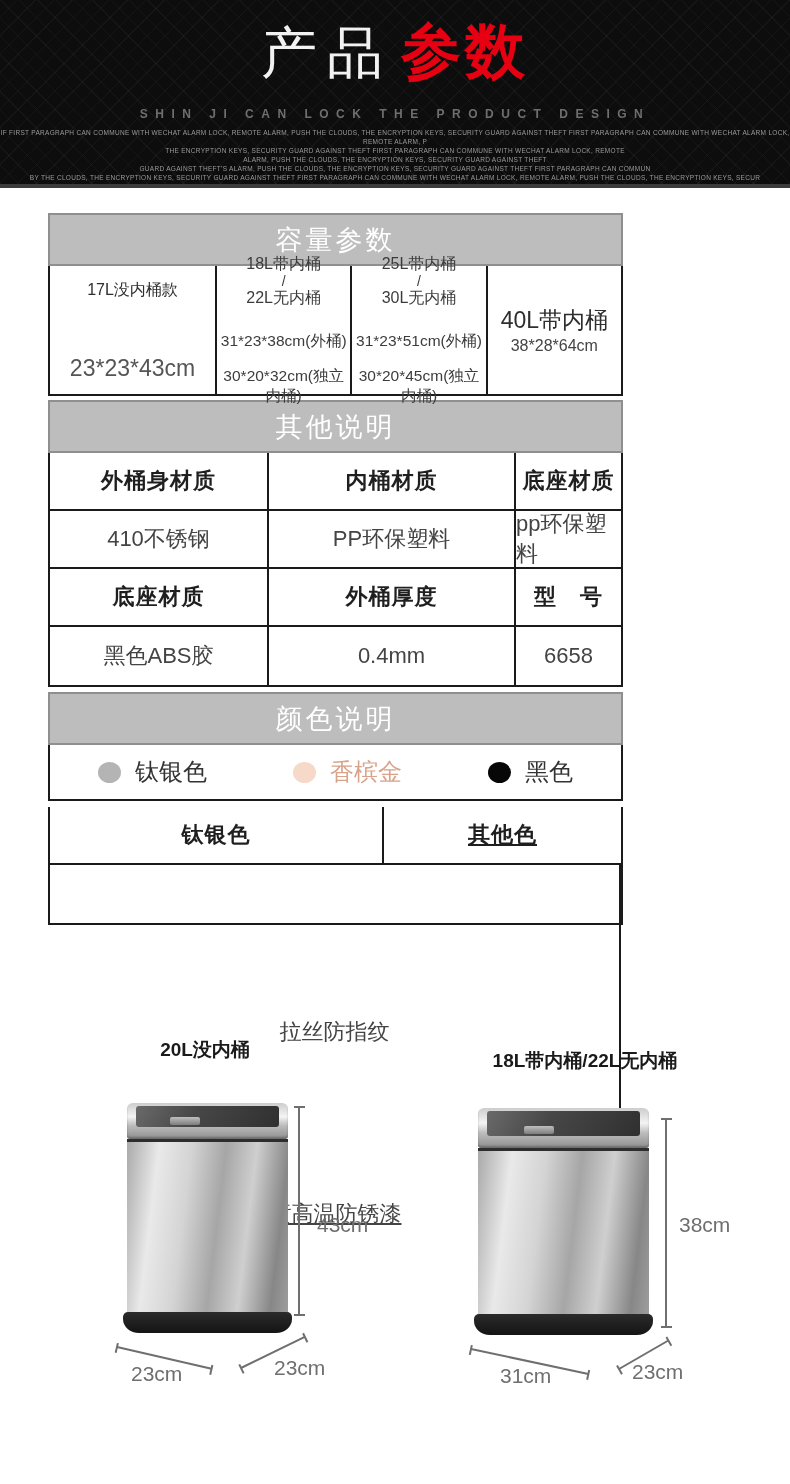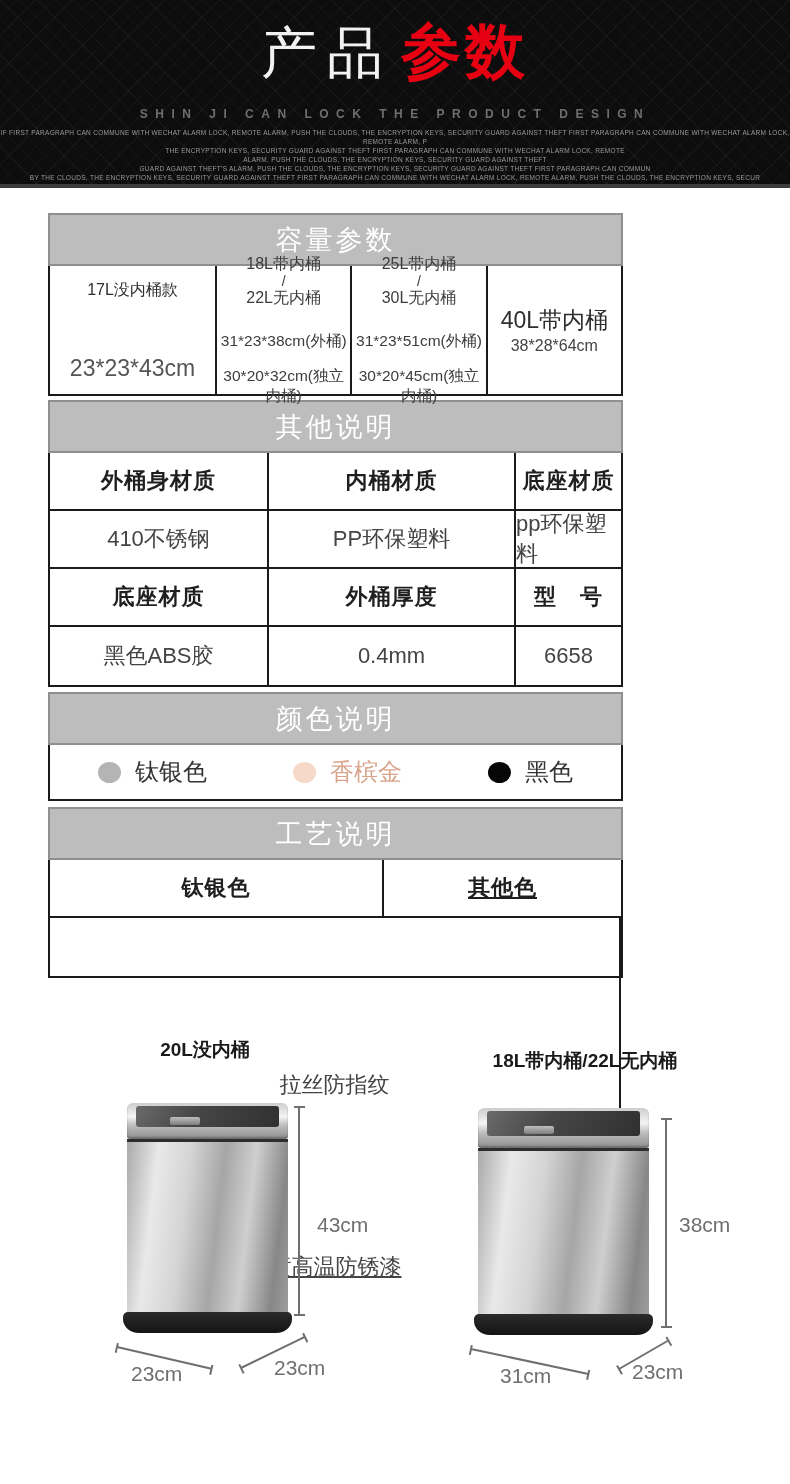--- a/index.html
+++ b/index.html
@@ -183,21 +183,20 @@
         <span class="swatch-label" style="color: rgb(216, 163, 139);">香槟金</span>
       </div>
       <div class="swatch">
         <span class="dot" style="background-color: rgb(7, 7, 7);"></span>
         <span class="swatch-label" style="color: rgb(51, 51, 51);">黑色</span>
       </div>
     </div>
 
     <div class="gap6"></div>
 
-    <div class="bar">工艺说明</div>
     <div class="section-body grid2">
       <div class="row hd">
         <div class="cell c-a">钛银色</div>
         <div class="cell c-b">其他色</div>
       </div>
       <div class="row">
         <div class="cell c-a">拉丝防指纹</div>
         <div class="cell c-b">喷高温防锈漆</div>
       </div>
     </div>

